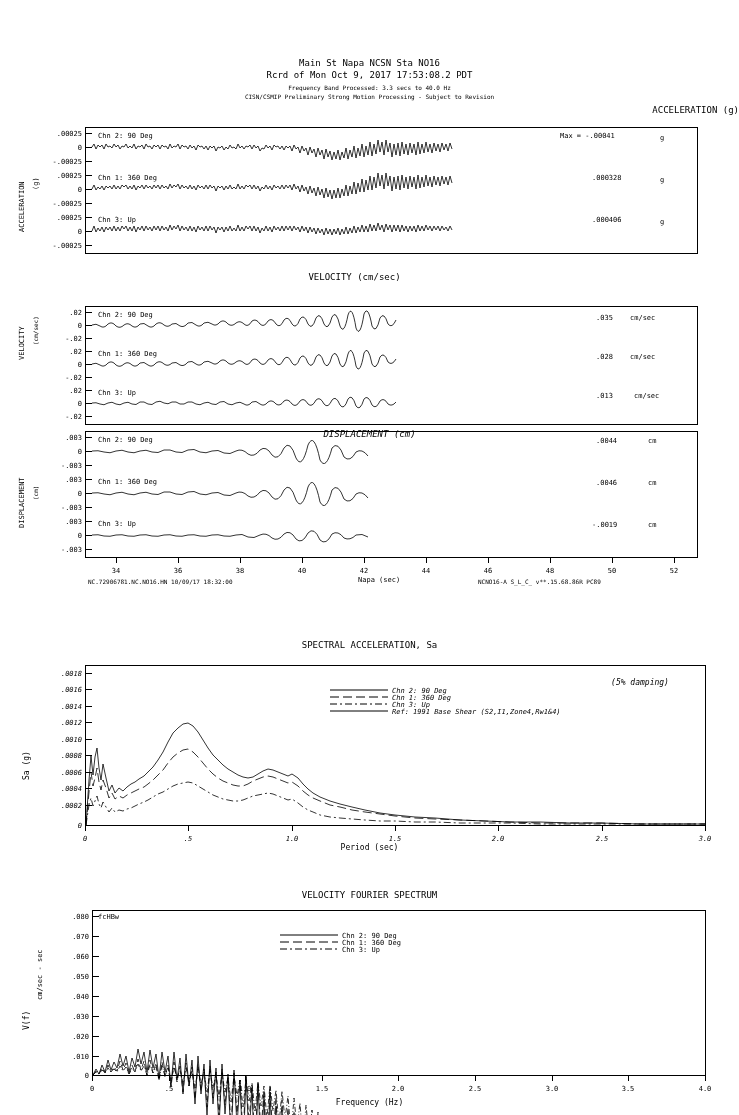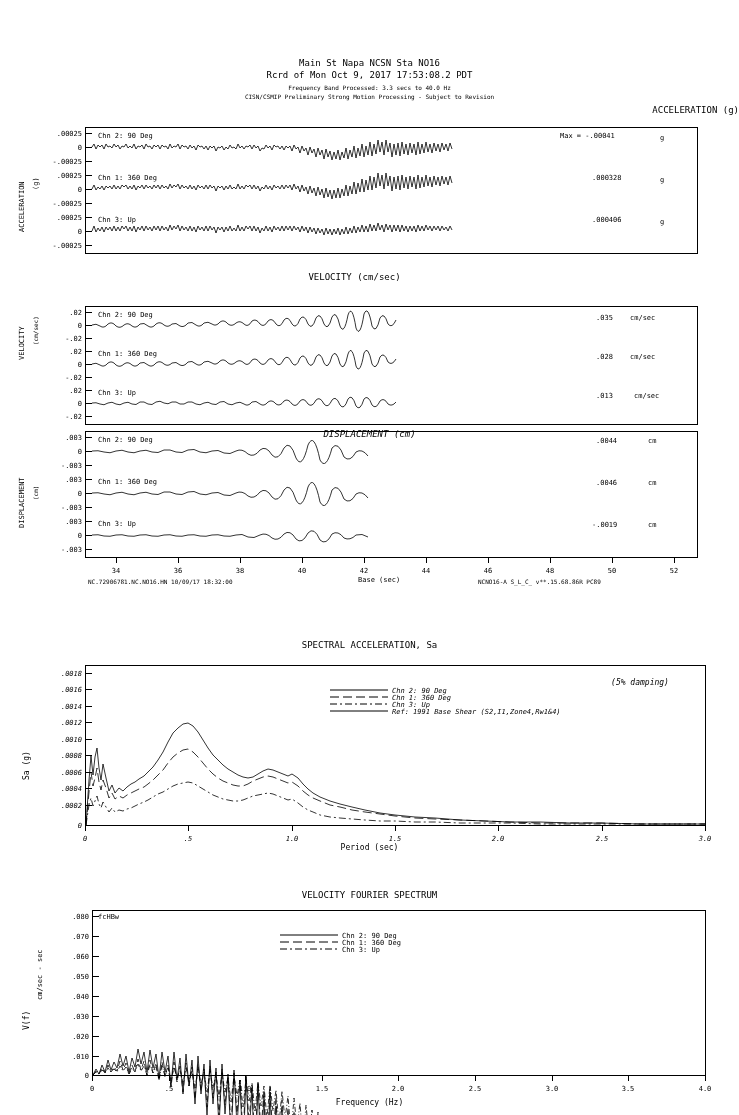--- a/index.html
+++ b/index.html
@@ -191,21 +191,21 @@
       <text class="lbl" x="324" y="18" text-anchor="middle">42</text>
       <text class="lbl" x="386" y="18" text-anchor="middle">44</text>
       <text class="lbl" x="448" y="18" text-anchor="middle">46</text>
       <text class="lbl" x="510" y="18" text-anchor="middle">48</text>
       <text class="lbl" x="572" y="18" text-anchor="middle">50</text>
       <text class="lbl" x="634" y="18" text-anchor="middle">52</text>
     </svg>
   </div>
 
   <div class="abs t6" style="left:88px;top:578px;">NC.72906781.NC.NO16.HN 10/09/17 18:32:00</div>
-  <div class="abs t7" style="left:358px;top:576px;">Base (sec)</div>
+  <div class="abs t7" style="left:358px;top:576px;">Napa (sec)</div>
   <div class="abs t6" style="left:478px;top:578px;">NCNO16-A  S_L_C_  v**.15.68.86R PC89</div>
 
   <div class="abs ctr t9" style="left:0;top:640px;width:739px;">SPECTRAL ACCELERATION, Sa</div>
   <div class="abs t8 vert" style="left:22px;top:780px;">Sa (g)</div>
 
   <div class="abs" style="left:40px;top:660px;font-style:italic;">
     <svg width="680" height="190" viewBox="0 0 680 190">
       <rect x="45" y="5" width="620" height="160" class="frame"></rect>
 
       <g class="axis">

